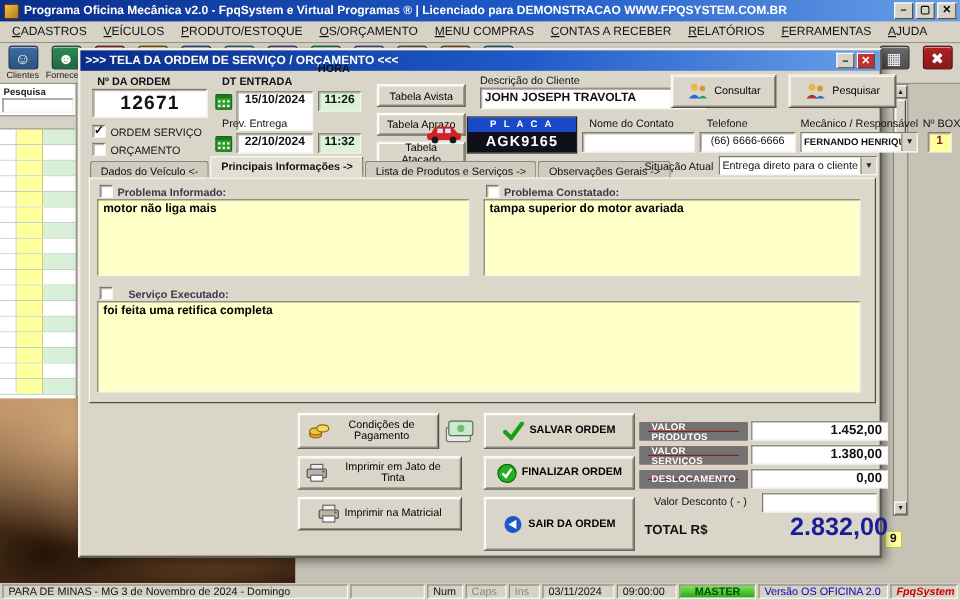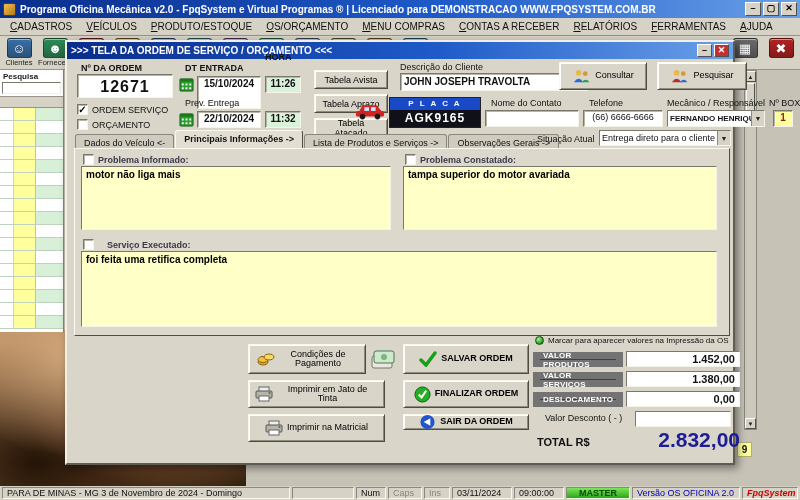--- a/index.html
+++ b/index.html
@@ -519,34 +519,30 @@
     </button>
     <button class="btn" style="left:336px;top:338px;width:126px;height:28px;font-weight:bold;">
       <span>
           <svg width="17" height="17" viewBox="0 0 18 18">
             <circle cx="9" cy="9" r="8" fill="#22b022" stroke="#0e5a0e"></circle>
             <path d="M5 9 L8 12 L13 5" stroke="#fff" stroke-width="2.2" fill="none"></path>
           </svg>
         </span>
       <span class="cap">FINALIZAR ORDEM</span>
     </button>
-    <button class="btn" style="left:336px;top:372px;width:126px;height:16px;font-weight:bold;">
+    <button class="btn" style="left:336px;top:372px;width:126px;height:45px;font-weight:bold;">
       <span>
           <svg width="17" height="16" viewBox="0 0 18 16">
             <circle cx="9" cy="8" r="7.5" fill="#2255cc"></circle>
             <path d="M12 4 L5 8 L12 12 Z" fill="#fff"></path>
           </svg>
         </span>
       <span class="cap">SAIR DA ORDEM</span>
     </button>
 
-    <div class="marcar">
-      <span class="led"></span>
-      <span>Marcar para aparecer valores na Impressão da OS</span>
-    </div>
 
     <div class="tlabel" style="left:466px;top:310px;">VALOR PRODUTOS</div>
     <div class="tval" style="left:559px;top:309px;">1.452,00</div>
 
     <div class="tlabel" style="left:466px;top:330px;">VALOR SERVIÇOS</div>
     <div class="tval" style="left:559px;top:329px;">1.380,00</div>
 
     <div class="tlabel" style="left:466px;top:350px;">DESLOCAMENTO</div>
     <div class="tval" style="left:559px;top:349px;">0,00</div>
 

